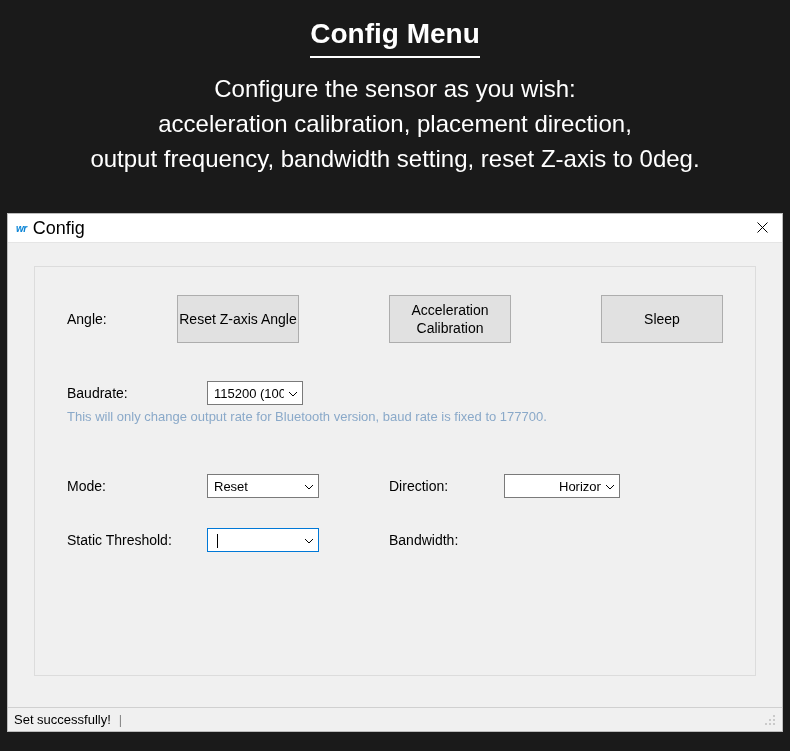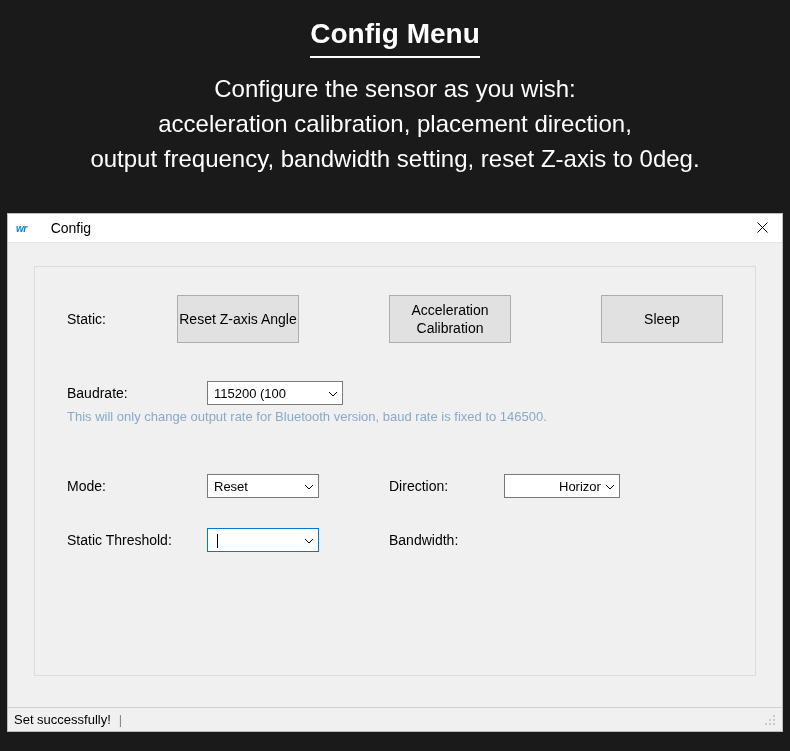--- a/index.html
+++ b/index.html
@@ -52,31 +52,31 @@
       height: 29px;
       display: flex;
       align-items: center;
       justify-content: space-between;
       padding: 0 10px 0 8px;
       border-bottom: 1px solid #e5e5e5;
     }
     .titlebar-left {
       display: flex;
       align-items: center;
-      gap: 24px;
+      gap: 6px;
     }
     .app-icon {
       color: #0a84d6;
       font-size: 10px;
       font-weight: bold;
       font-style: italic;
       letter-spacing: -0.5px;
     }
     .titlebar-title {
-      font-size: 14px;
+      font-size: 18px;
       color: #000;
     }
     .titlebar-close {
       font-size: 15px;
       width: 20px;
       height: 20px;
       text-align: center;
       line-height: 20px;
       cursor: pointer;
     }
@@ -159,21 +159,21 @@
       white-space: nowrap;
       overflow: hidden;
       color: #000;
     }
     .select-caret {
       width: 18px;
       text-align: center;
       font-size: 10px;
       color: #000;
     }
-    .w-baud { width: 136px; }
+    .w-baud { width: 96px; }
     .w-mode { width: 112px; }
     .w-thresh { width: 112px; }
     .w-dir { width: 116px; padding-left: 48px; }
     .w-bw { width: 116px; }
     .note {
       font-size: 13px;
       color: #8aa9c9;
     }
     .col-right {
       margin-left: 70px;
@@ -240,21 +240,21 @@
           <line x1="0.5" y1="0.5" x2="10.5" y2="10.5" stroke="#000" stroke-width="1"></line>
           <line x1="10.5" y1="0.5" x2="0.5" y2="10.5" stroke="#000" stroke-width="1"></line>
         </svg>
       </div>
     </div>
 
     <div class="client-area">
       <div class="panel">
 
         <div class="row row-config">
-          <div class="label label-col1">Static:</div>
+          <div class="label label-col1">Angle:</div>
           <div class="config-btns">
             <div class="btn config-btn">
               <span>Reset Z-axis Angle</span>
             </div>
             <div class="btn config-btn">
               <span>Acceleration Calibration</span>
             </div>
             <div class="btn config-btn">
               <span>Sleep</span>
             </div>
@@ -266,21 +266,21 @@
           <div class="select-wrap w-baud">
             <span class="select-text">115200 (100</span>
             <span class="select-caret">
               <svg width="8" height="5" viewBox="0 0 8 5">
                   <path d="M0 0 L4 4 L8 0" fill="none" stroke="#000" stroke-width="1"></path>
                 </svg>
             </span>
           </div>
         </div>
 
-        <div class="note">This will only change output rate for Bluetooth version, baud rate is fixed to 146500.</div>
+        <div class="note">This will only change output rate for Bluetooth version, baud rate is fixed to 177700.</div>
 
         <div class="row row-mode">
           <div class="label label-col1">Mode:</div>
           <div class="select-wrap w-mode">
             <span class="select-text">Reset</span>
             <span class="select-caret">
               <svg width="8" height="5" viewBox="0 0 8 5">
                   <path d="M0 0 L4 4 L8 0" fill="none" stroke="#000" stroke-width="1"></path>
                 </svg>
             </span>

